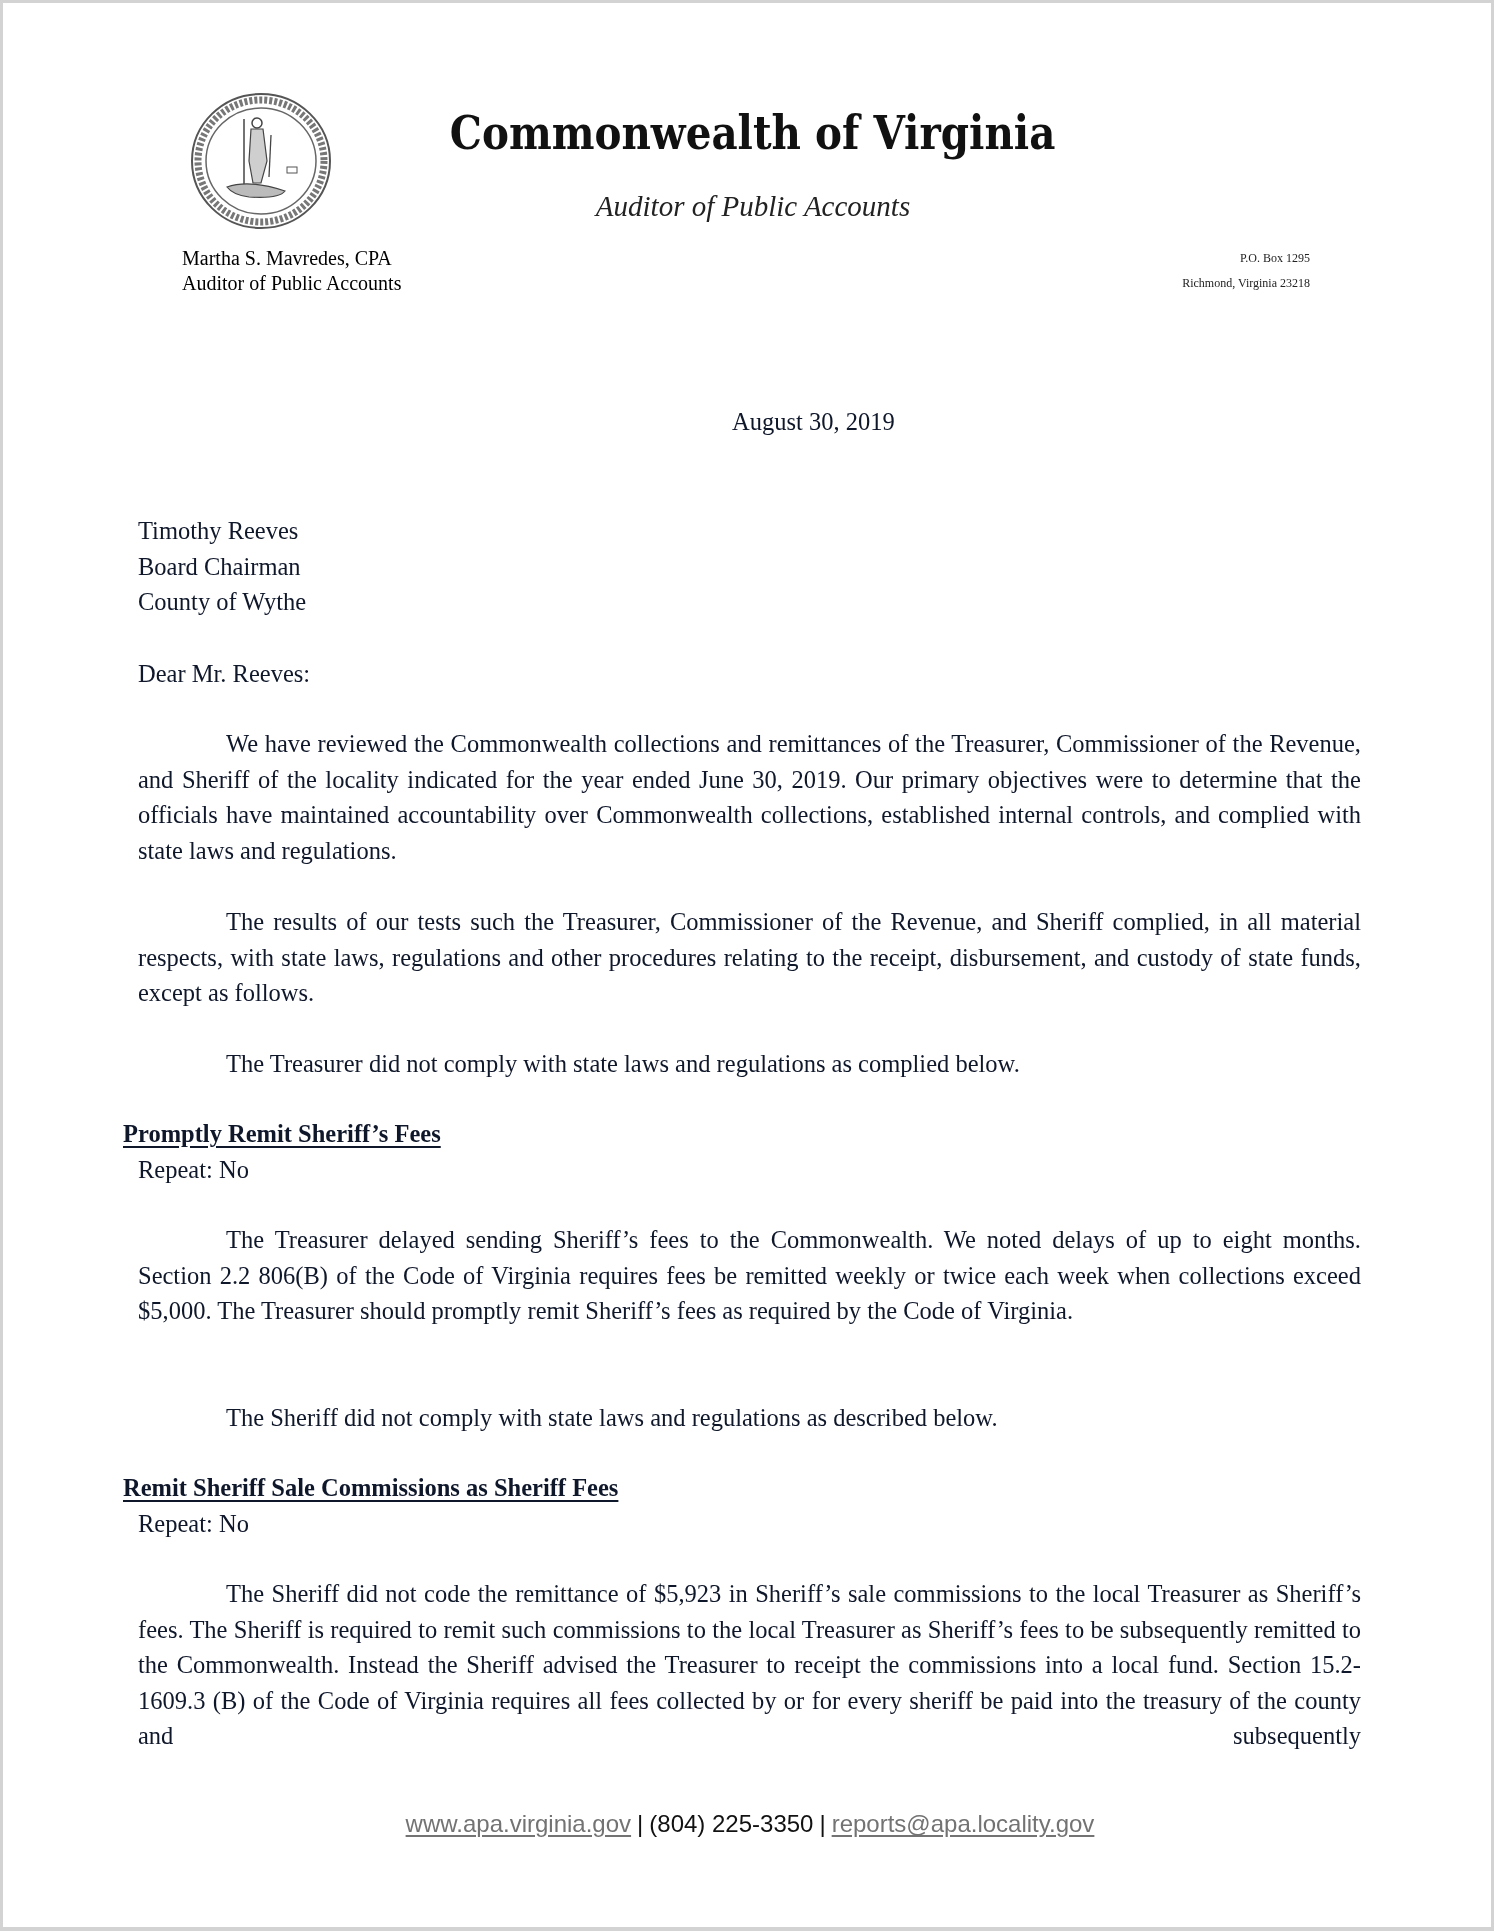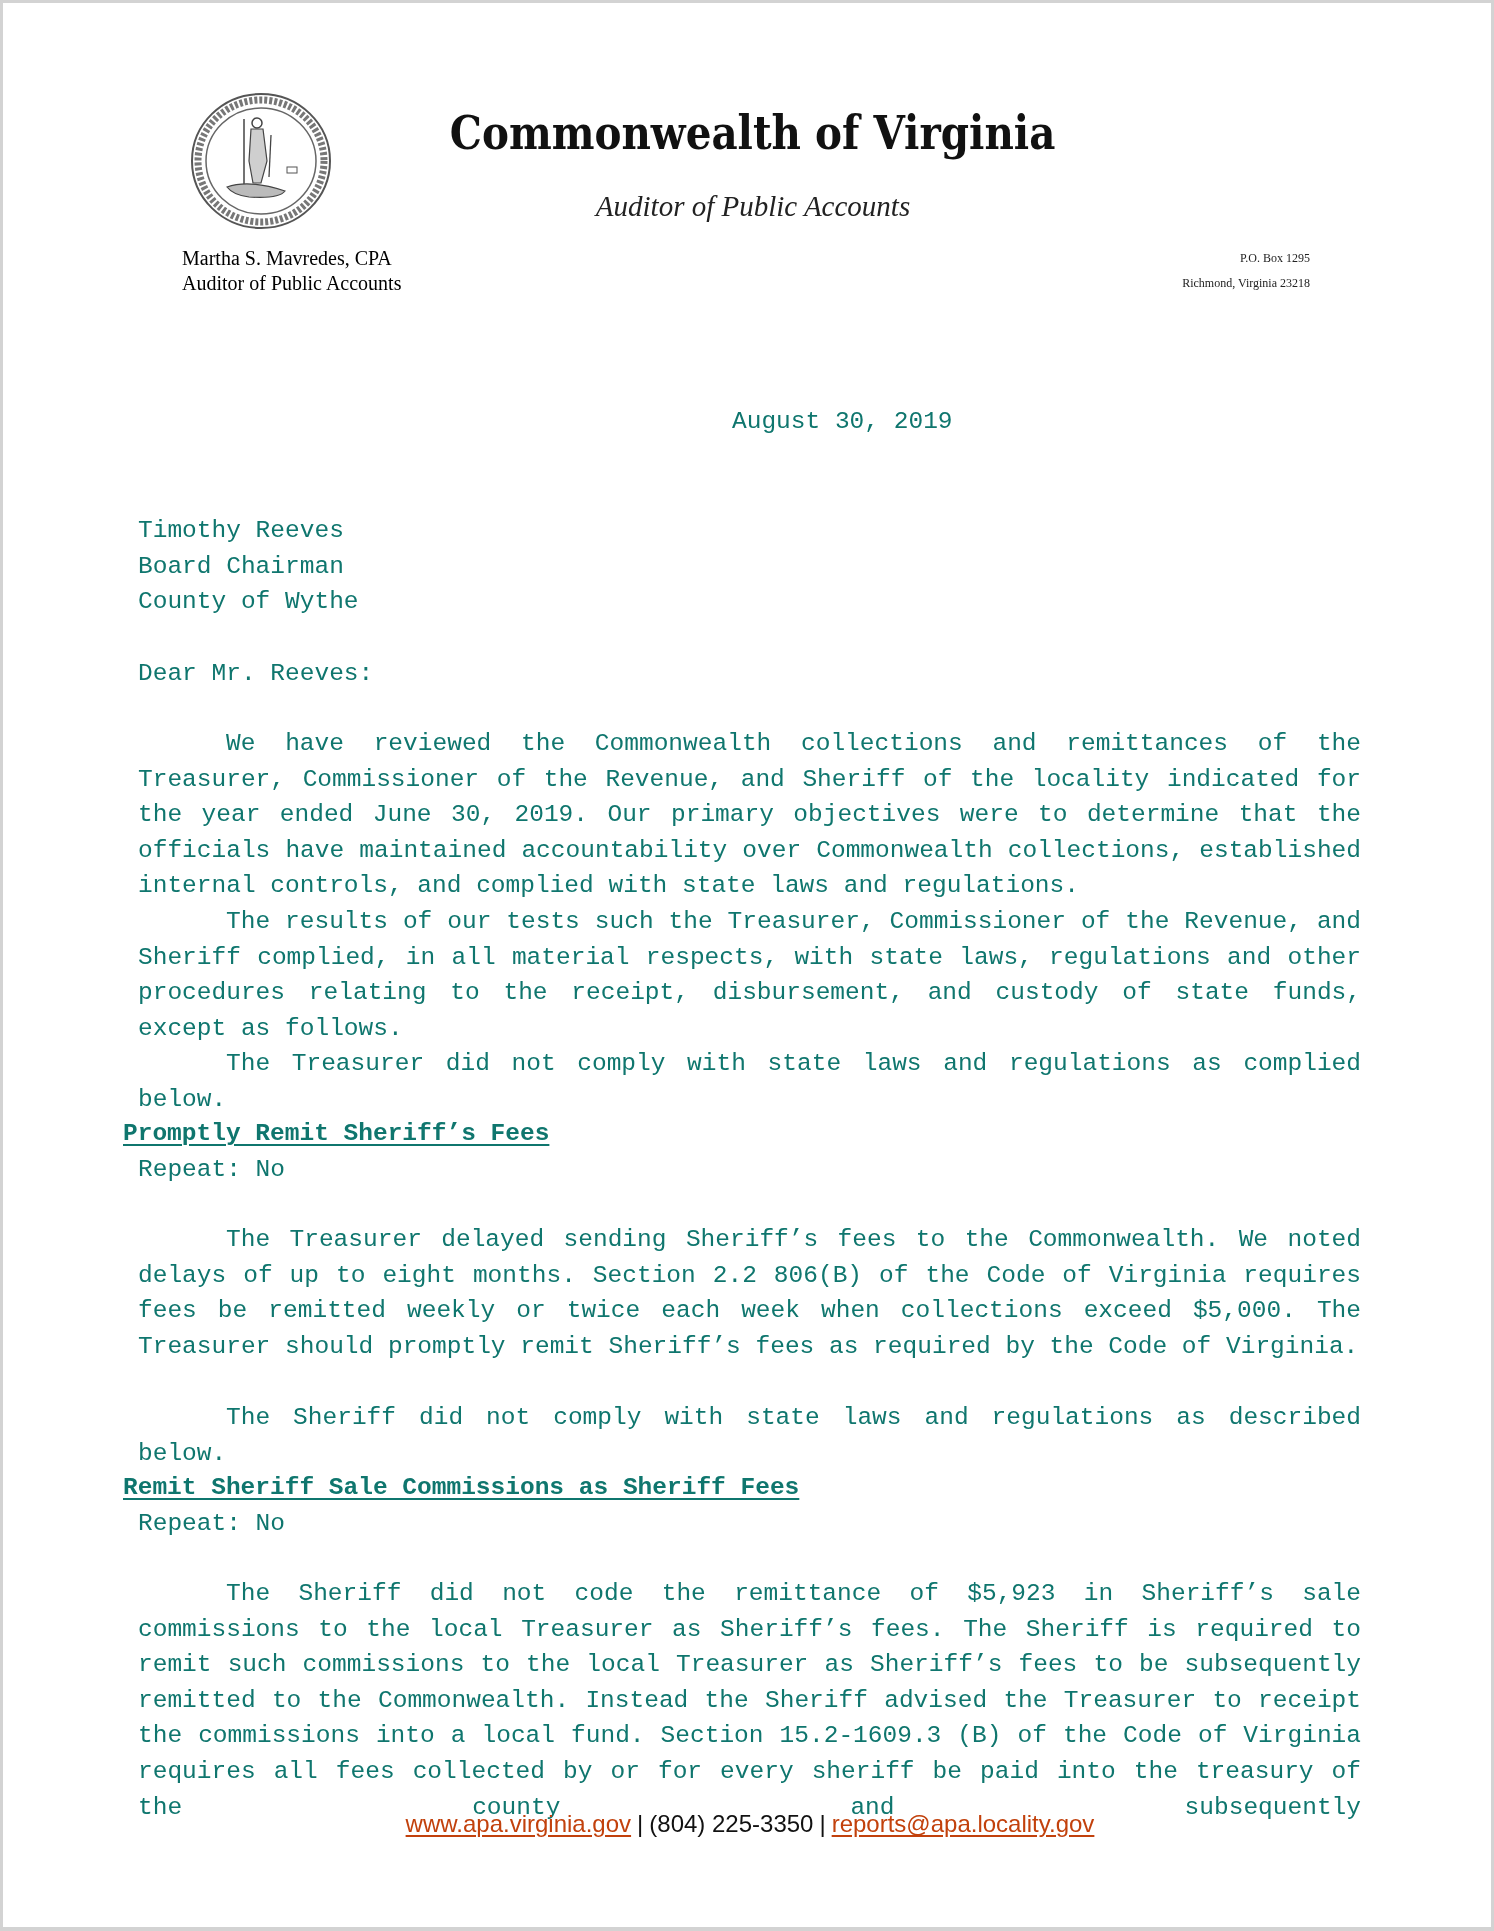--- a/index.html
+++ b/index.html
@@ -25,40 +25,40 @@
   .lh-left {
     left: 179px; top: 243px;
     font-family: "Liberation Serif", serif; font-size: 20px; line-height: 25px; color: #000000;
   }
   .lh-right {
     right: 181px; top: 243px; text-align: right;
     font-family: "Liberation Serif", serif; font-size: 12px; line-height: 25px; color: #222;
   }
   
   .body-text {
-    font-family: Liberation Mono, monospace; font-size: 24.5px;
-    line-height: 35.6px; color: #0f766e;
+    font-family: Liberation Serif, serif; font-size: 24.5px;
+    line-height: 35.6px; color: #0f172a;
   }
   .date { left: 729px; top: 401px; }
   .recipient { left: 135px; top: 510px; }
   .salutation { left: 135px; top: 653px; }
   .para {
     left: 135px; width: 1223px; text-align: justify; text-indent: 88px;
   }
   .para.last-left { text-align-last: left; }
   .heading {
     left: 120px; font-weight: bold; text-decoration: underline;
     text-underline-offset: 4px; text-decoration-thickness: 2px;
   }
   .repeat { left: 135px; }
   .footer {
     left: 0; width: 1494px; top: 1805px; text-align: center;
     font-family: "Liberation Sans", sans-serif; font-size: 24px; line-height: 32px; color: #111;
   }
-  .footer a { color: #c2410c; text-decoration: underline; text-underline-offset: 3px; }
+  .footer a { color: #737373; text-decoration: underline; text-underline-offset: 3px; }
   .footer .sep { padding: 0 6px; }
 </style>
 </head>
 <body>
 
 <div class="abs seal">
   <svg width="144" height="140" viewBox="0 0 144 140">
     <ellipse cx="72" cy="70" rx="69" ry="67" fill="none" stroke="#555" stroke-width="2"></ellipse>
     <ellipse cx="72" cy="70" rx="63" ry="61" fill="none" stroke="#777" stroke-width="7" stroke-dasharray="3 2"></ellipse>
     <ellipse cx="72" cy="70" rx="55" ry="53" fill="#fff" stroke="#666" stroke-width="1.5"></ellipse>

